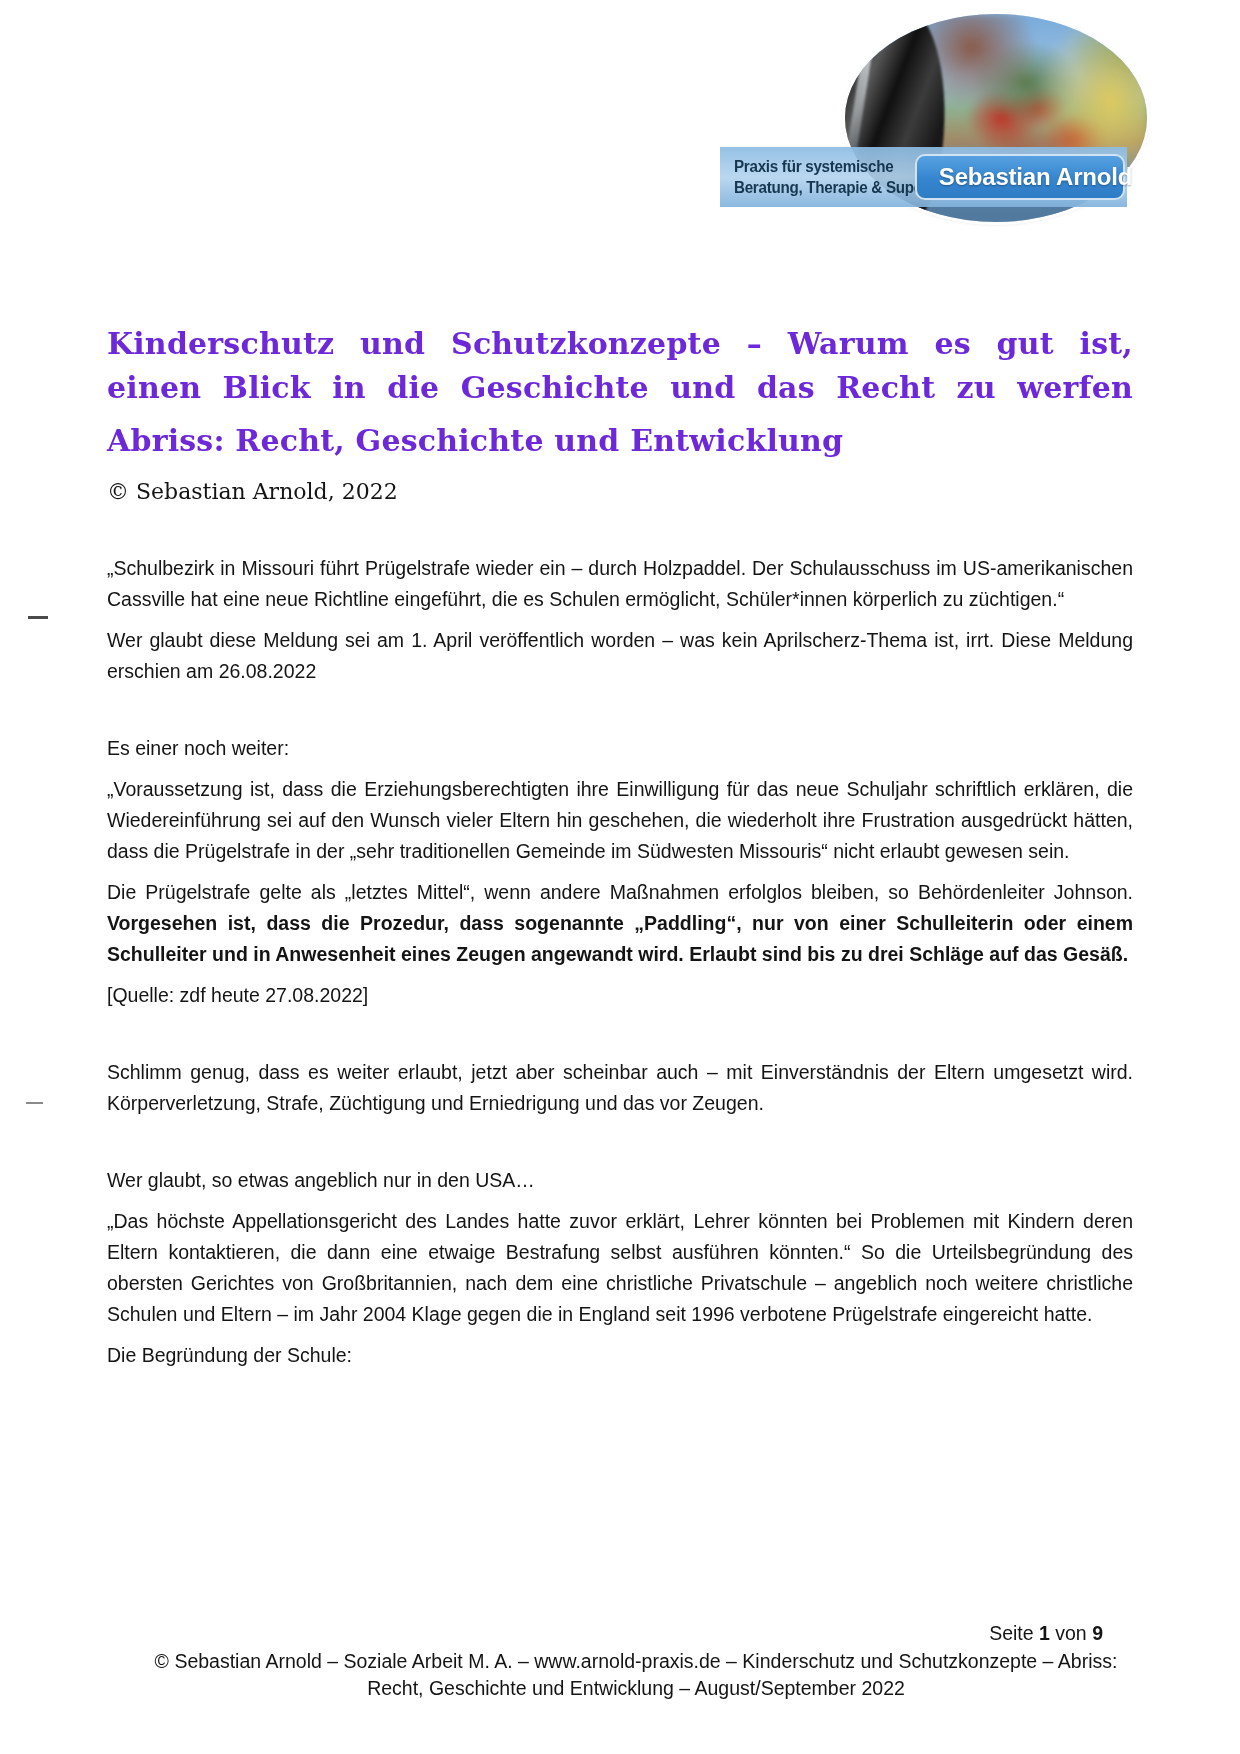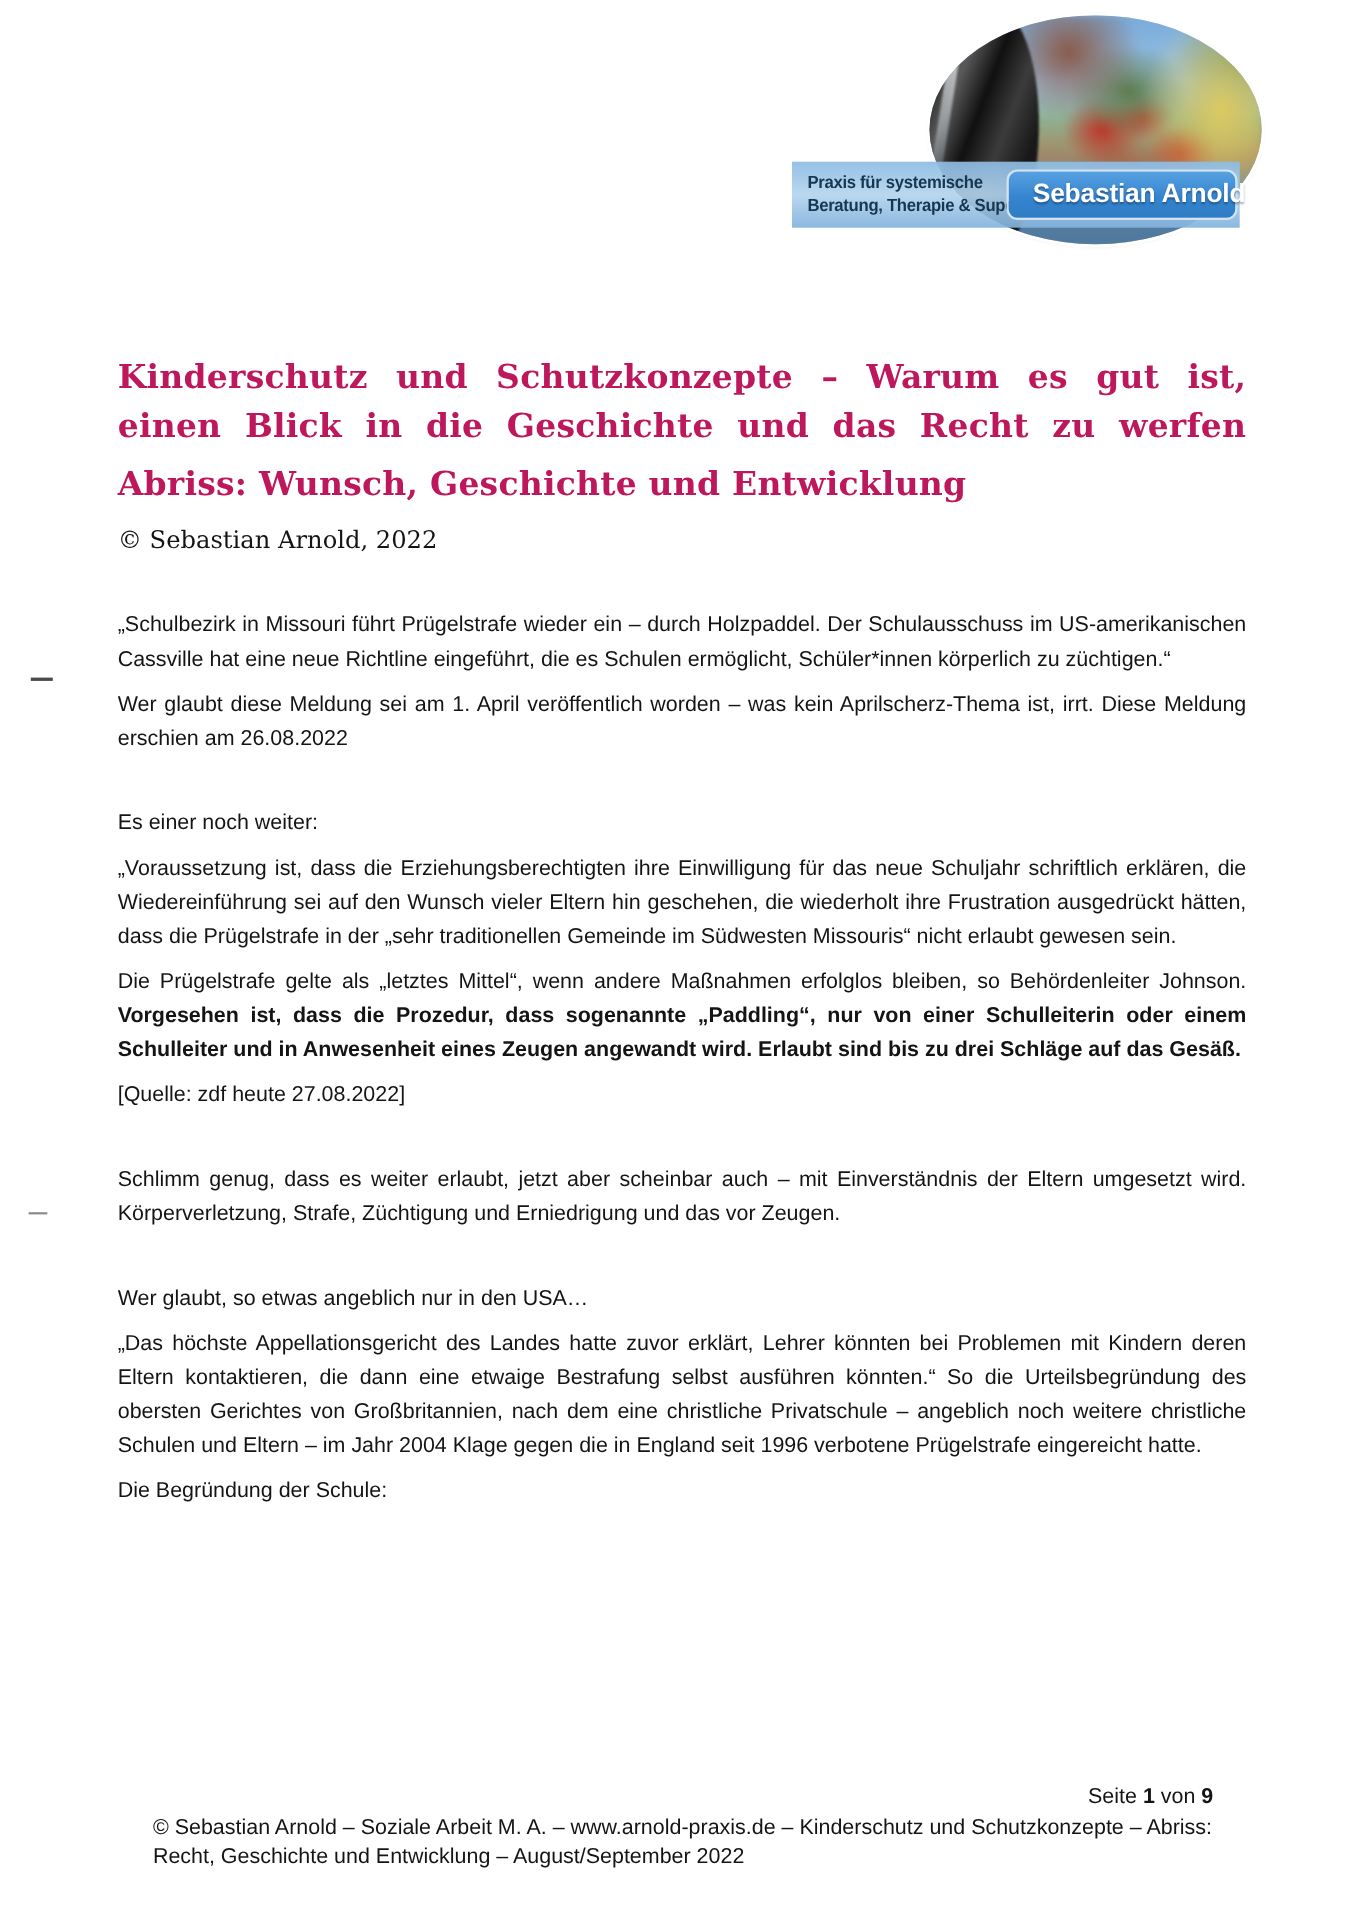--- a/index.html
+++ b/index.html
@@ -82,21 +82,21 @@
     margin-top:15px;color:#141414;
   }
   .body-text{margin-top:47px;font-size:19.5px;line-height:31px;text-align:justify;color:#141414;}
   .para{margin:0 0 10px 0;}
   .para.gap{margin-top:46px;}
   .para .b{font-weight:bold;}
   
   .footer{position:absolute;left:107px;top:1620px;width:1026px;font-size:19.5px;line-height:27px;color:#141414;}
   .page-number{text-align:right;padding-right:30px;}
   .page-number .b{font-weight:bold;}
-  .footer-text{margin-top:1px;text-align:left;margin-left:32px;}
+  .footer-text{margin-top:1px;text-align:center;margin-left:32px;}
 </style>
 </head>
 <body>
 
 <div class="page">
 
   <div class="logo-wrap">
     <div class="logo-ellipse">
       <div class="logo-photo"></div>
       <div class="logo-glass"></div>
@@ -105,24 +105,24 @@
       <div class="tl">Praxis für systemische</div>
       <div class="tl">Beratung, Therapie &amp; Supervision</div>
     </div>
     <div class="logo-nameplate">Sebastian Arnold</div>
   </div>
 
   <div class="fold-mark-1"></div>
   <div class="fold-mark-2"></div>
 
   <div class="content">
-    <div class="doc-title" id="doc-title" style="color: #be185d;">
+    <div class="doc-title" id="doc-title" style="color: #6d28d9;">
         <div class="title-line just">Kinderschutz und Schutzkonzepte – Warum es gut ist,</div>
         <div class="title-line just">einen Blick in die Geschichte und das Recht zu werfen</div>
-        <div class="title-line last">Abriss: Wunsch, Geschichte und Entwicklung</div>
+        <div class="title-line last">Abriss: Recht, Geschichte und Entwicklung</div>
       </div>
     <div class="byline">© Sebastian Arnold, 2022</div>
     <div class="body-text" id="body-text">
         <div class="para"><span>„Schulbezirk in Missouri führt Prügelstrafe wieder ein – durch Holzpaddel. Der Schulausschuss im US-amerikanischen Cassville hat eine neue Richtline eingeführt, die es Schulen ermöglicht, Schüler*innen körperlich zu züchtigen.“</span></div>
         <div class="para"><span>Wer glaubt diese Meldung sei am 1. April veröffentlich worden – was kein Aprilscherz-Thema ist, irrt. Diese Meldung erschien am 26.08.2022</span></div>
         <div class="para gap"><span>Es einer noch weiter:</span></div>
         <div class="para"><span>„Voraussetzung ist, dass die Erziehungsberechtigten ihre Einwilligung für das neue Schuljahr schriftlich erklären, die Wiedereinführung sei auf den Wunsch vieler Eltern hin geschehen, die wiederholt ihre Frustration ausgedrückt hätten, dass die Prügelstrafe in der „sehr traditionellen Gemeinde im Südwesten Missouris“ nicht erlaubt gewesen sein.</span></div>
         <div class="para"><span>Die Prügelstrafe gelte als „letztes Mittel“, wenn andere Maßnahmen erfolglos bleiben, so Behördenleiter Johnson. </span><span class="b">Vorgesehen ist, dass die Prozedur, dass sogenannte „Paddling“, nur von einer Schulleiterin oder einem Schulleiter und in Anwesenheit eines Zeugen angewandt wird. Erlaubt sind bis zu drei Schläge auf das Gesäß.</span></div>
         <div class="para"><span>[Quelle: zdf heute 27.08.2022]</span></div>
         <div class="para gap"><span>Schlimm genug, dass es weiter erlaubt, jetzt aber scheinbar auch – mit Einverständnis der Eltern umgesetzt wird. Körperverletzung, Strafe, Züchtigung und Erniedrigung und das vor Zeugen.</span></div>

